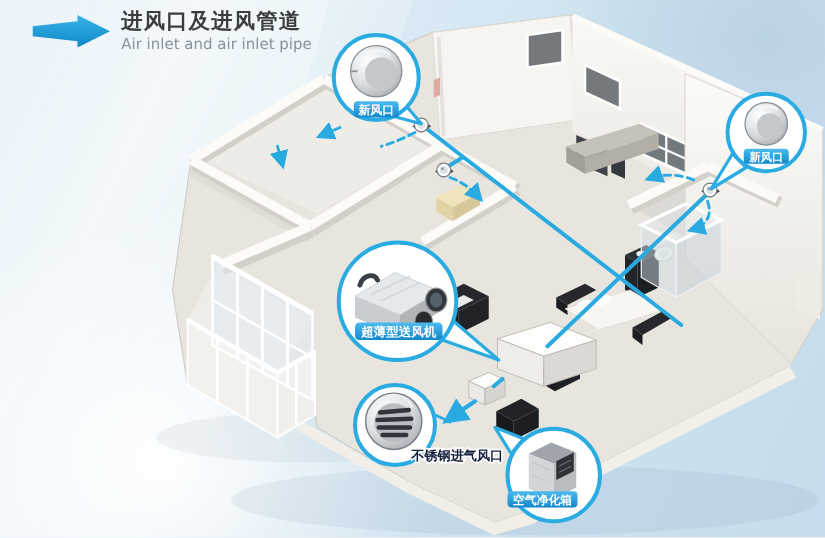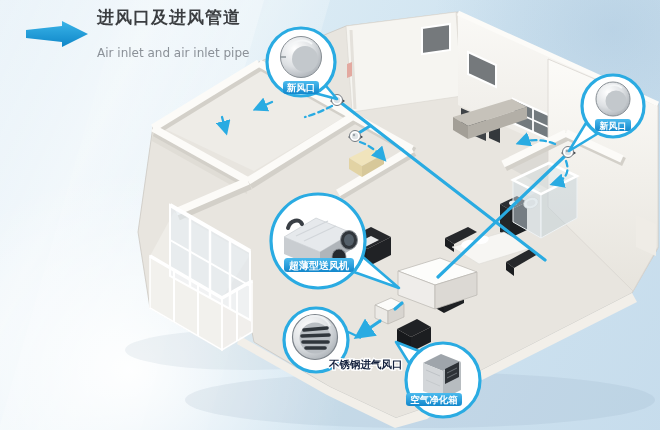--- a/index.html
+++ b/index.html
@@ -13,21 +13,21 @@
   .streak1{left:-70px;top:-60px;width:260px;height:600px;transform:rotate(16deg);
     background:linear-gradient(100deg,rgba(255,255,255,0) 0%,rgba(255,255,255,.55) 45%,rgba(255,255,255,0) 100%);}
   .streak2{left:60px;top:-80px;width:200px;height:620px;transform:rotate(16deg);
     background:linear-gradient(100deg,rgba(255,255,255,0) 0%,rgba(255,255,255,.35) 50%,rgba(255,255,255,0) 100%);}
   .glow-bl{position:absolute;left:-90px;bottom:-140px;width:440px;height:400px;
     background:radial-gradient(closest-side,rgba(255,255,255,.95),rgba(255,255,255,0));}
   .shade-tr{position:absolute;right:-120px;top:-120px;width:360px;height:300px;
     background:radial-gradient(closest-side,rgba(140,175,205,.28),rgba(140,175,205,0));}
   .header{position:absolute;left:26px;top:8px;display:flex;align-items:center;gap:9px;z-index:6;}
   .titles .t-zh{font-size:17px;font-weight:bold;color:#3b3e41;letter-spacing:1px;line-height:1.15;}
-  .titles .t-en{font-size:12px;color:#8b9198;margin-top:18px;}
+  .titles .t-en{font-size:12px;color:#8b9198;margin-top:0;}
   svg.plan{position:absolute;left:0;top:0;z-index:3;}
   svg text{font-family:"DejaVu Sans","Liberation Sans",sans-serif;}
 </style>
 </head>
 <body>
 
 <div class="stage">
   <div class="streak streak1"></div>
   <div class="streak streak2"></div>
   <div class="glow-bl"></div>

